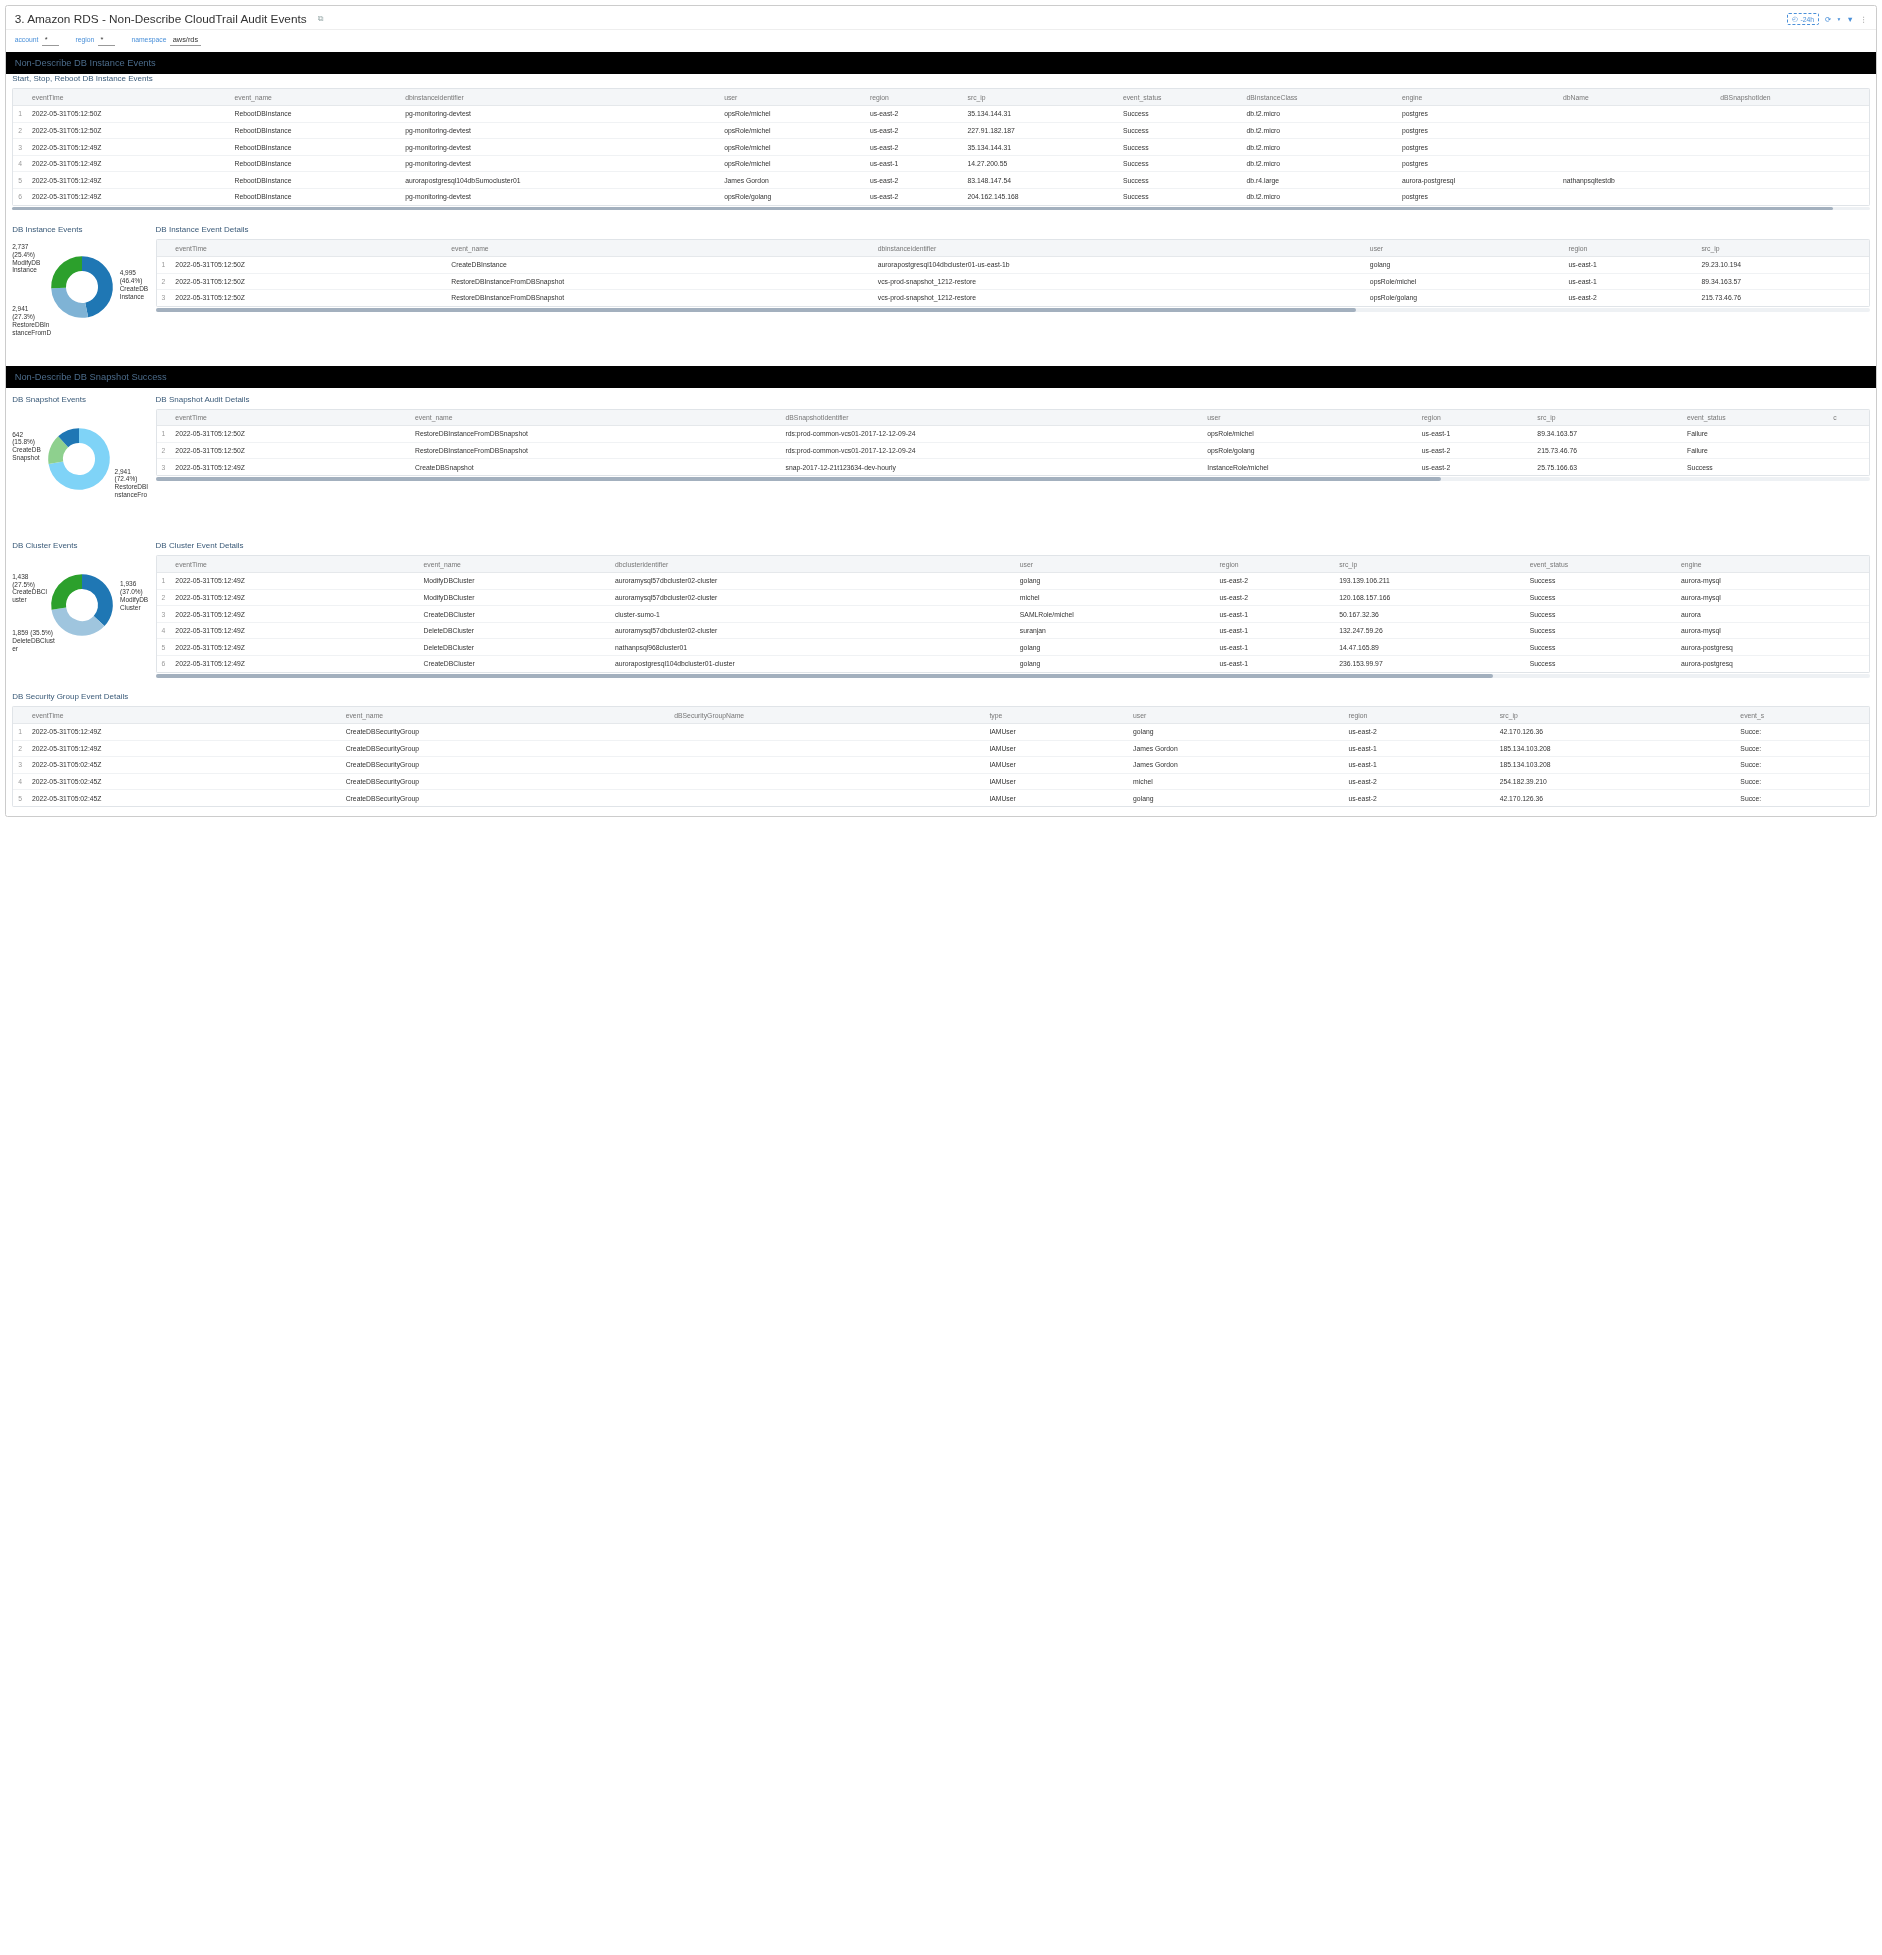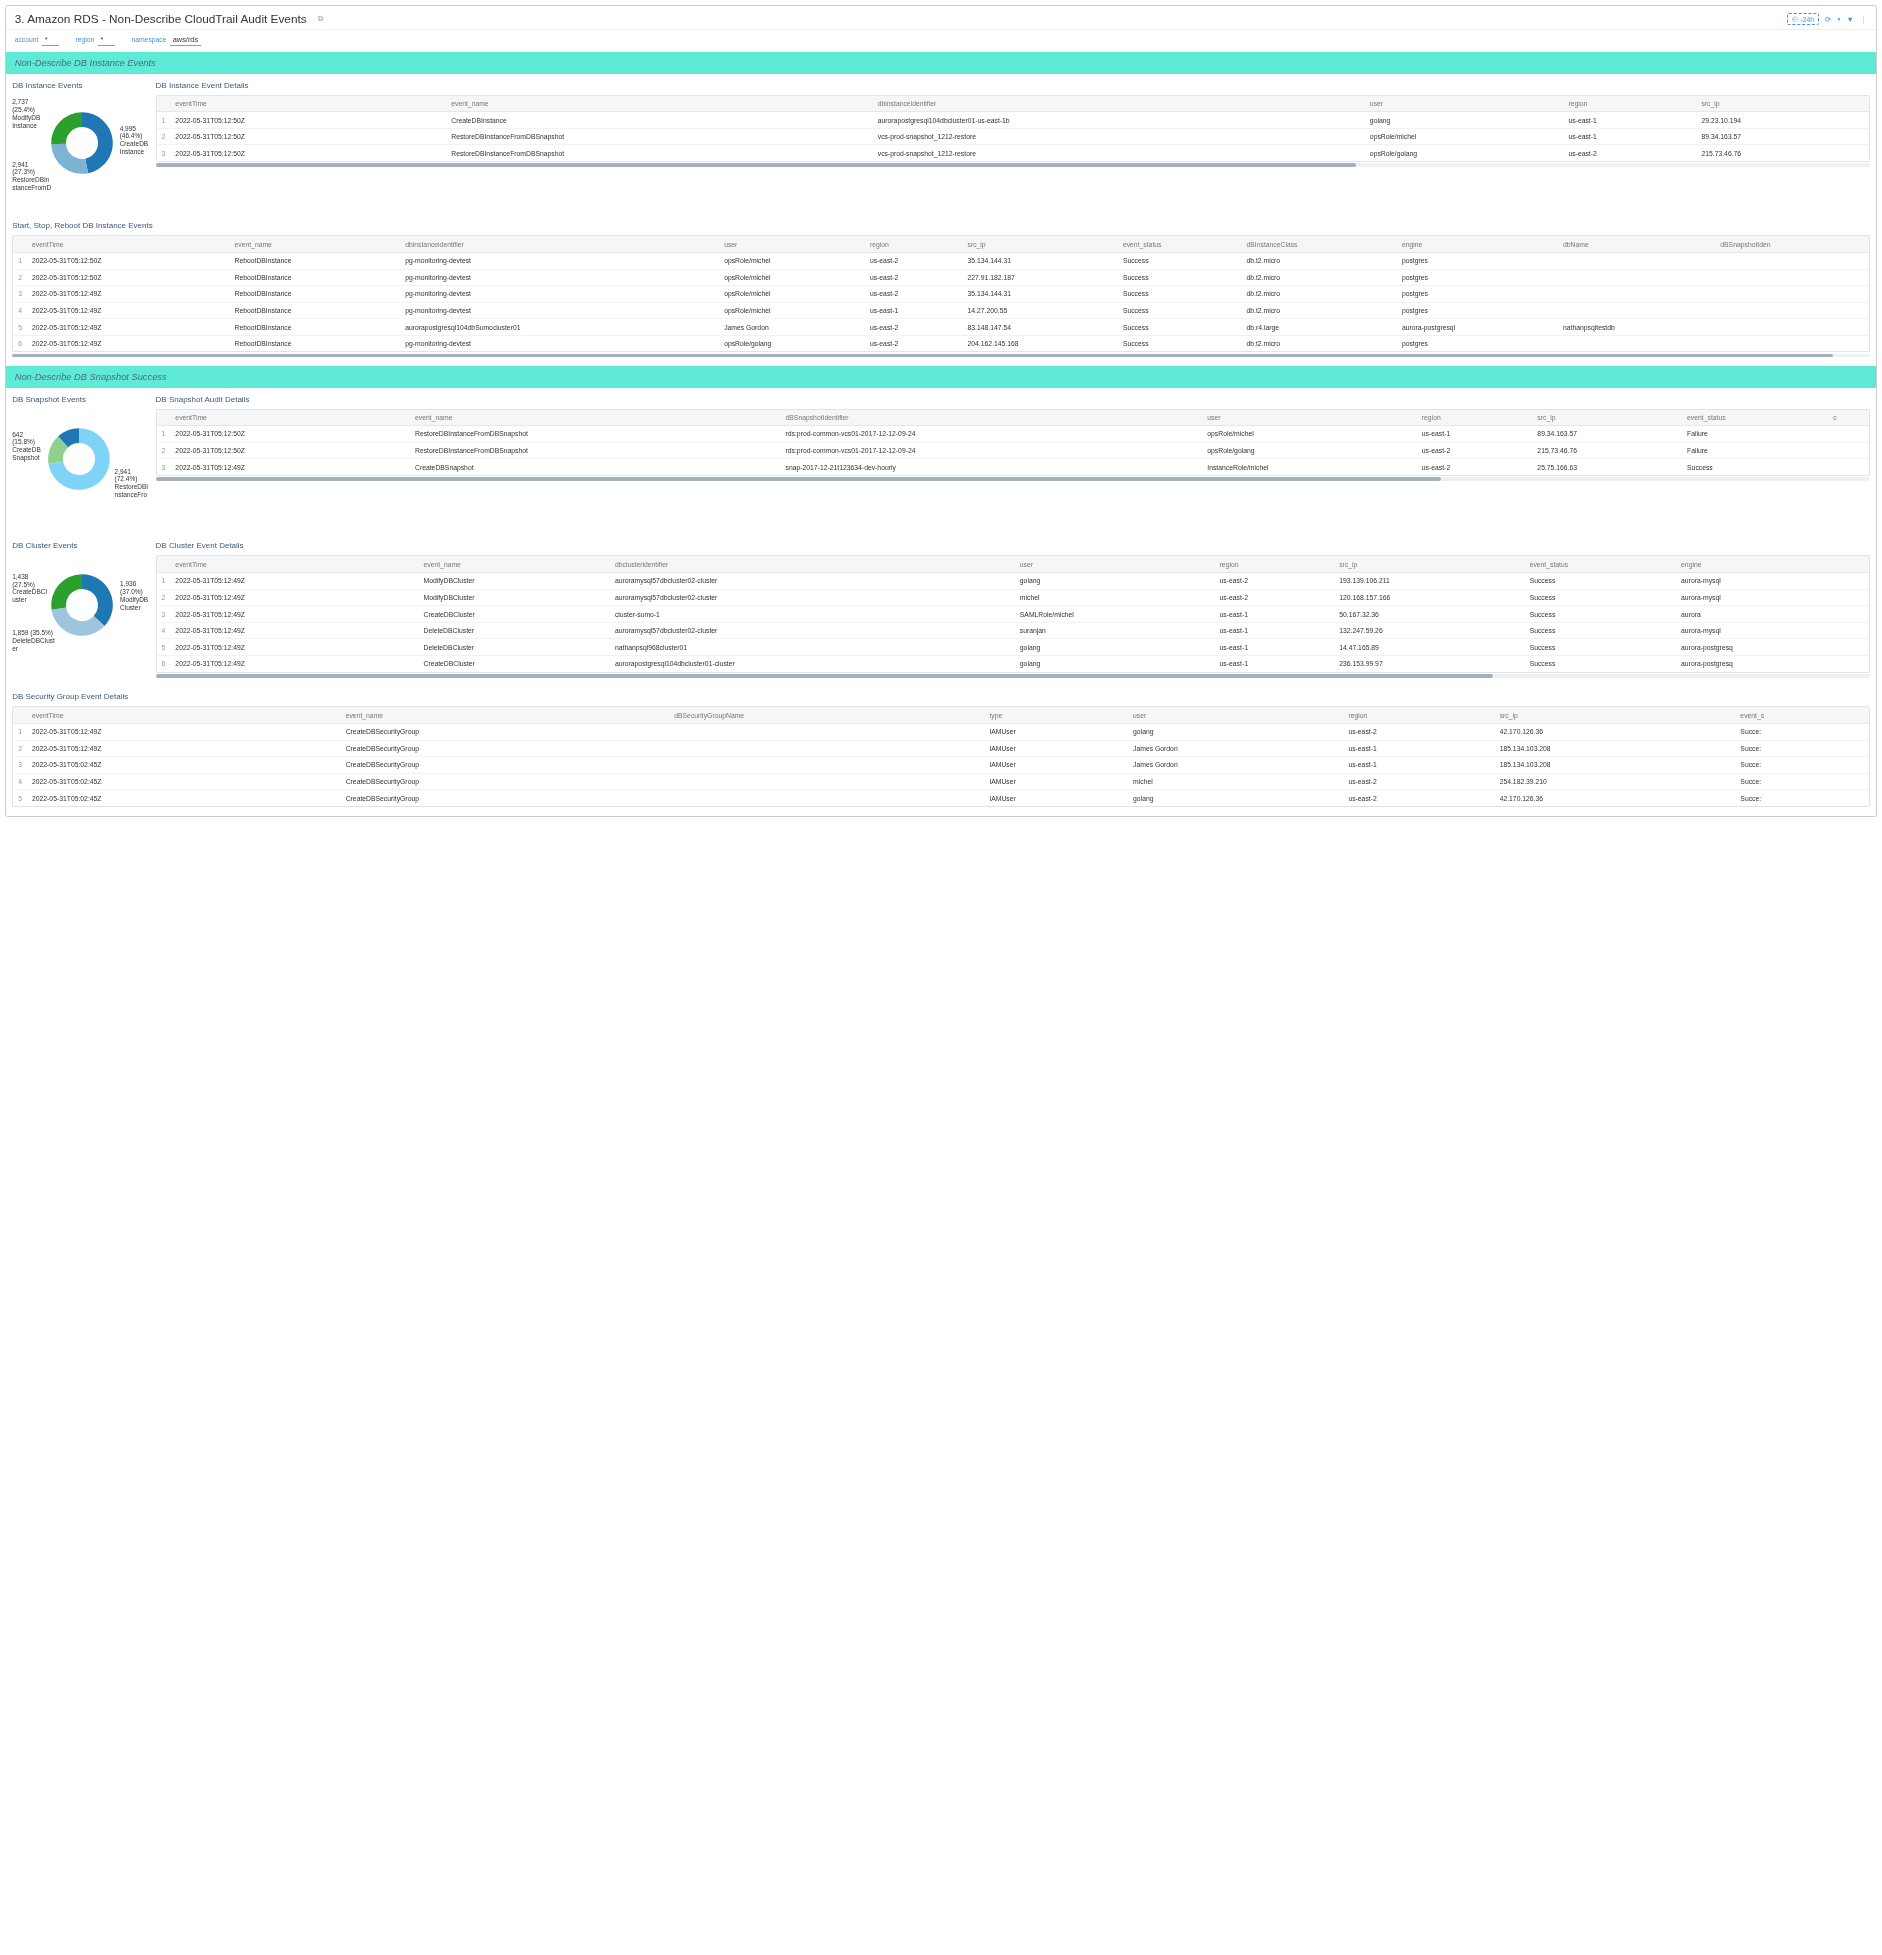--- a/index.html
+++ b/index.html
@@ -6,21 +6,21 @@
 body { font-family: -apple-system, BlinkMacSystemFont, "Segoe UI", Arial, sans-serif; background: #fff; color: #333; font-size: 7.4px; padding: 5px; }
 .page { border: 0.6px solid #ccc; border-radius: 2.5px; overflow: hidden; }
 .header { display: flex; align-items: center; justify-content: space-between; padding: 6.2px 8.7px 2.5px; border-bottom: 0.6px solid #eee; }
 .header h1 { font-size: 11.8px; font-weight: 400; color: #333; display: flex; align-items: center; gap: 11px; }
 .header-actions { display: flex; align-items: center; gap: 6.2px; color: #4a90d9; }
 .header-actions .time { border: 0.6px dashed #4a90d9; border-radius: 1.9px; padding: 1.2px 3.7px; display: flex; align-items: center; gap: 2.5px; font-size: 6.8px; }
 .filters { display: flex; gap: 16px; padding: 5px 8.7px 6.2px; font-size: 7.4px; }
 .filter-item { display: flex; align-items: baseline; gap: 3.7px; }
 .filter-label { color: #4a90d9; font-size: 6.8px; }
 .filter-val { border-bottom: 0.6px solid #999; padding: 0 2.5px 1.2px; color: #333; min-width: 17.3px; display: inline-block; }
-.section-header { background: #5eead4; padding: 6.2px 8.7px; font-size: 9.3px; font-weight: 400; color: #4b6b8a; font-style: italic; }
+.section-header { background: #000000; padding: 6.2px 8.7px; font-size: 9.3px; font-weight: 400; color: #4b6b8a; }
 .section-body { display: flex; padding: 6.2px 6.2px 8.7px; gap: 7.4px; }
 .panel-left { width: 136px; flex-shrink: 0; }
 .panel-right { flex: 1; min-width: 0; }
 .panel-full { flex: 1; min-width: 0; }
 .panel-title { font-size: 8px; font-weight: 500; color: #3a5a78; margin-bottom: 5px; }
 .donut-wrap { position: relative; width: 136px; height: 118px; }
 .donut { position: absolute; }
 .donut-label { position: absolute; font-size: 6.5px; line-height: 1.2; color: #333; max-width: 50px; }
 .table-wrap { border: 0.6px solid #e0e4e8; border-radius: 1.2px; overflow-x: auto; position: relative; }
 .tbl { width: 100%; border-collapse: collapse; font-size: 6.8px; min-width: 100%; }
@@ -65,20 +65,135 @@
       <span class="filter-label">region</span>
       <span class="filter-val">*</span>
     </div>
     <div class="filter-item">
       <span class="filter-label">namespace</span>
       <span class="filter-val">aws/rds</span>
     </div>
   </div>
 
   <div class="section-header">Non-Describe DB Instance Events</div>
+  <div class="section-body" style="padding-top:0;">
+    <div class="panel-full">
+      <div class="panel-title">Start, Stop, Reboot DB Instance Events</div>
+      <div class="table-wrap">
+          <table class="tbl">
+            <thead>
+              <tr>
+                <th></th>
+                <th>eventTime</th>
+                <th>event_name</th>
+                <th>dbinstanceidentifier</th>
+                <th>user</th>
+                <th>region</th>
+                <th>src_ip</th>
+                <th>event_status</th>
+                <th>dBInstanceClass</th>
+                <th>engine</th>
+                <th>dbName</th>
+                <th>dBSnapshotIden</th>
+              </tr>
+            </thead>
+            <tbody>
+              <tr>
+                <td class="idx">1</td>
+                <td>2022-05-31T05:12:50Z</td>
+                <td>RebootDBInstance</td>
+                <td>pg-monitoring-devtest</td>
+                <td>opsRole/michel</td>
+                <td>us-east-2</td>
+                <td>35.134.144.31</td>
+                <td>Success</td>
+                <td>db.t2.micro</td>
+                <td>postgres</td>
+                <td></td>
+                <td></td>
+              </tr>
+              <tr>
+                <td class="idx">2</td>
+                <td>2022-05-31T05:12:50Z</td>
+                <td>RebootDBInstance</td>
+                <td>pg-monitoring-devtest</td>
+                <td>opsRole/michel</td>
+                <td>us-east-2</td>
+                <td>227.91.182.187</td>
+                <td>Success</td>
+                <td>db.t2.micro</td>
+                <td>postgres</td>
+                <td></td>
+                <td></td>
+              </tr>
+              <tr>
+                <td class="idx">3</td>
+                <td>2022-05-31T05:12:49Z</td>
+                <td>RebootDBInstance</td>
+                <td>pg-monitoring-devtest</td>
+                <td>opsRole/michel</td>
+                <td>us-east-2</td>
+                <td>35.134.144.31</td>
+                <td>Success</td>
+                <td>db.t2.micro</td>
+                <td>postgres</td>
+                <td></td>
+                <td></td>
+              </tr>
+              <tr>
+                <td class="idx">4</td>
+                <td>2022-05-31T05:12:49Z</td>
+                <td>RebootDBInstance</td>
+                <td>pg-monitoring-devtest</td>
+                <td>opsRole/michel</td>
+                <td>us-east-1</td>
+                <td>14.27.200.55</td>
+                <td>Success</td>
+                <td>db.t2.micro</td>
+                <td>postgres</td>
+                <td></td>
+                <td></td>
+              </tr>
+              <tr>
+                <td class="idx">5</td>
+                <td>2022-05-31T05:12:49Z</td>
+                <td>RebootDBInstance</td>
+                <td>aurorapostgresql104dbSumocluster01</td>
+                <td>James Gordon</td>
+                <td>us-east-2</td>
+                <td>83.148.147.54</td>
+                <td>Success</td>
+                <td>db.r4.large</td>
+                <td>aurora-postgresql</td>
+                <td>nathanpsqltestdb</td>
+                <td></td>
+              </tr>
+              <tr>
+                <td class="idx">6</td>
+                <td>2022-05-31T05:12:49Z</td>
+                <td>RebootDBInstance</td>
+                <td>pg-monitoring-devtest</td>
+                <td>opsRole/golang</td>
+                <td>us-east-2</td>
+                <td>204.162.145.168</td>
+                <td>Success</td>
+                <td>db.t2.micro</td>
+                <td>postgres</td>
+                <td></td>
+                <td></td>
+              </tr>
+            </tbody>
+          </table>
+        </div>
+      <div class="hscroll">
+          <div class="hscroll-thumb" style="width:98%"></div>
+        </div>
+    </div>
+  </div>
+
   <div class="section-body">
     <div class="panel-left">
       <div class="panel-title">DB Instance Events</div>
       <div class="donut-wrap" id="donut-0">
         <div class="donut-label" style="top:3.7px;left:0;white-space:pre;">2,737
 (25.4%)
 ModifyDB
 Instance</div>
         <div class="donut-label" style="top:30px;right:0;white-space:pre;">4,995
 (46.4%)
@@ -140,135 +255,20 @@
               </tr>
             </tbody>
           </table>
         </div>
       <div class="hscroll">
           <div class="hscroll-thumb"></div>
         </div>
     </div>
   </div>
 
-  <div class="section-body" style="padding-top:0;">
-    <div class="panel-full">
-      <div class="panel-title">Start, Stop, Reboot DB Instance Events</div>
-      <div class="table-wrap">
-          <table class="tbl">
-            <thead>
-              <tr>
-                <th></th>
-                <th>eventTime</th>
-                <th>event_name</th>
-                <th>dbinstanceidentifier</th>
-                <th>user</th>
-                <th>region</th>
-                <th>src_ip</th>
-                <th>event_status</th>
-                <th>dBInstanceClass</th>
-                <th>engine</th>
-                <th>dbName</th>
-                <th>dBSnapshotIden</th>
-              </tr>
-            </thead>
-            <tbody>
-              <tr>
-                <td class="idx">1</td>
-                <td>2022-05-31T05:12:50Z</td>
-                <td>RebootDBInstance</td>
-                <td>pg-monitoring-devtest</td>
-                <td>opsRole/michel</td>
-                <td>us-east-2</td>
-                <td>35.134.144.31</td>
-                <td>Success</td>
-                <td>db.t2.micro</td>
-                <td>postgres</td>
-                <td></td>
-                <td></td>
-              </tr>
-              <tr>
-                <td class="idx">2</td>
-                <td>2022-05-31T05:12:50Z</td>
-                <td>RebootDBInstance</td>
-                <td>pg-monitoring-devtest</td>
-                <td>opsRole/michel</td>
-                <td>us-east-2</td>
-                <td>227.91.182.187</td>
-                <td>Success</td>
-                <td>db.t2.micro</td>
-                <td>postgres</td>
-                <td></td>
-                <td></td>
-              </tr>
-              <tr>
-                <td class="idx">3</td>
-                <td>2022-05-31T05:12:49Z</td>
-                <td>RebootDBInstance</td>
-                <td>pg-monitoring-devtest</td>
-                <td>opsRole/michel</td>
-                <td>us-east-2</td>
-                <td>35.134.144.31</td>
-                <td>Success</td>
-                <td>db.t2.micro</td>
-                <td>postgres</td>
-                <td></td>
-                <td></td>
-              </tr>
-              <tr>
-                <td class="idx">4</td>
-                <td>2022-05-31T05:12:49Z</td>
-                <td>RebootDBInstance</td>
-                <td>pg-monitoring-devtest</td>
-                <td>opsRole/michel</td>
-                <td>us-east-1</td>
-                <td>14.27.200.55</td>
-                <td>Success</td>
-                <td>db.t2.micro</td>
-                <td>postgres</td>
-                <td></td>
-                <td></td>
-              </tr>
-              <tr>
-                <td class="idx">5</td>
-                <td>2022-05-31T05:12:49Z</td>
-                <td>RebootDBInstance</td>
-                <td>aurorapostgresql104dbSumocluster01</td>
-                <td>James Gordon</td>
-                <td>us-east-2</td>
-                <td>83.148.147.54</td>
-                <td>Success</td>
-                <td>db.r4.large</td>
-                <td>aurora-postgresql</td>
-                <td>nathanpsqltestdb</td>
-                <td></td>
-              </tr>
-              <tr>
-                <td class="idx">6</td>
-                <td>2022-05-31T05:12:49Z</td>
-                <td>RebootDBInstance</td>
-                <td>pg-monitoring-devtest</td>
-                <td>opsRole/golang</td>
-                <td>us-east-2</td>
-                <td>204.162.145.168</td>
-                <td>Success</td>
-                <td>db.t2.micro</td>
-                <td>postgres</td>
-                <td></td>
-                <td></td>
-              </tr>
-            </tbody>
-          </table>
-        </div>
-      <div class="hscroll">
-          <div class="hscroll-thumb" style="width:98%"></div>
-        </div>
-    </div>
-  </div>
-
   <div class="section-header">Non-Describe DB Snapshot Success</div>
   <div class="section-body">
     <div class="panel-left">
       <div class="panel-title">DB Snapshot Events</div>
       <div class="donut-wrap" id="donut-1">
         <div class="donut-label" style="top:22px;left:0;white-space:pre;">642
 (15.8%)
 CreateDB
 Snapshot</div>
         <div class="donut-label" style="top:59px;right:0;white-space:pre;">2,941

